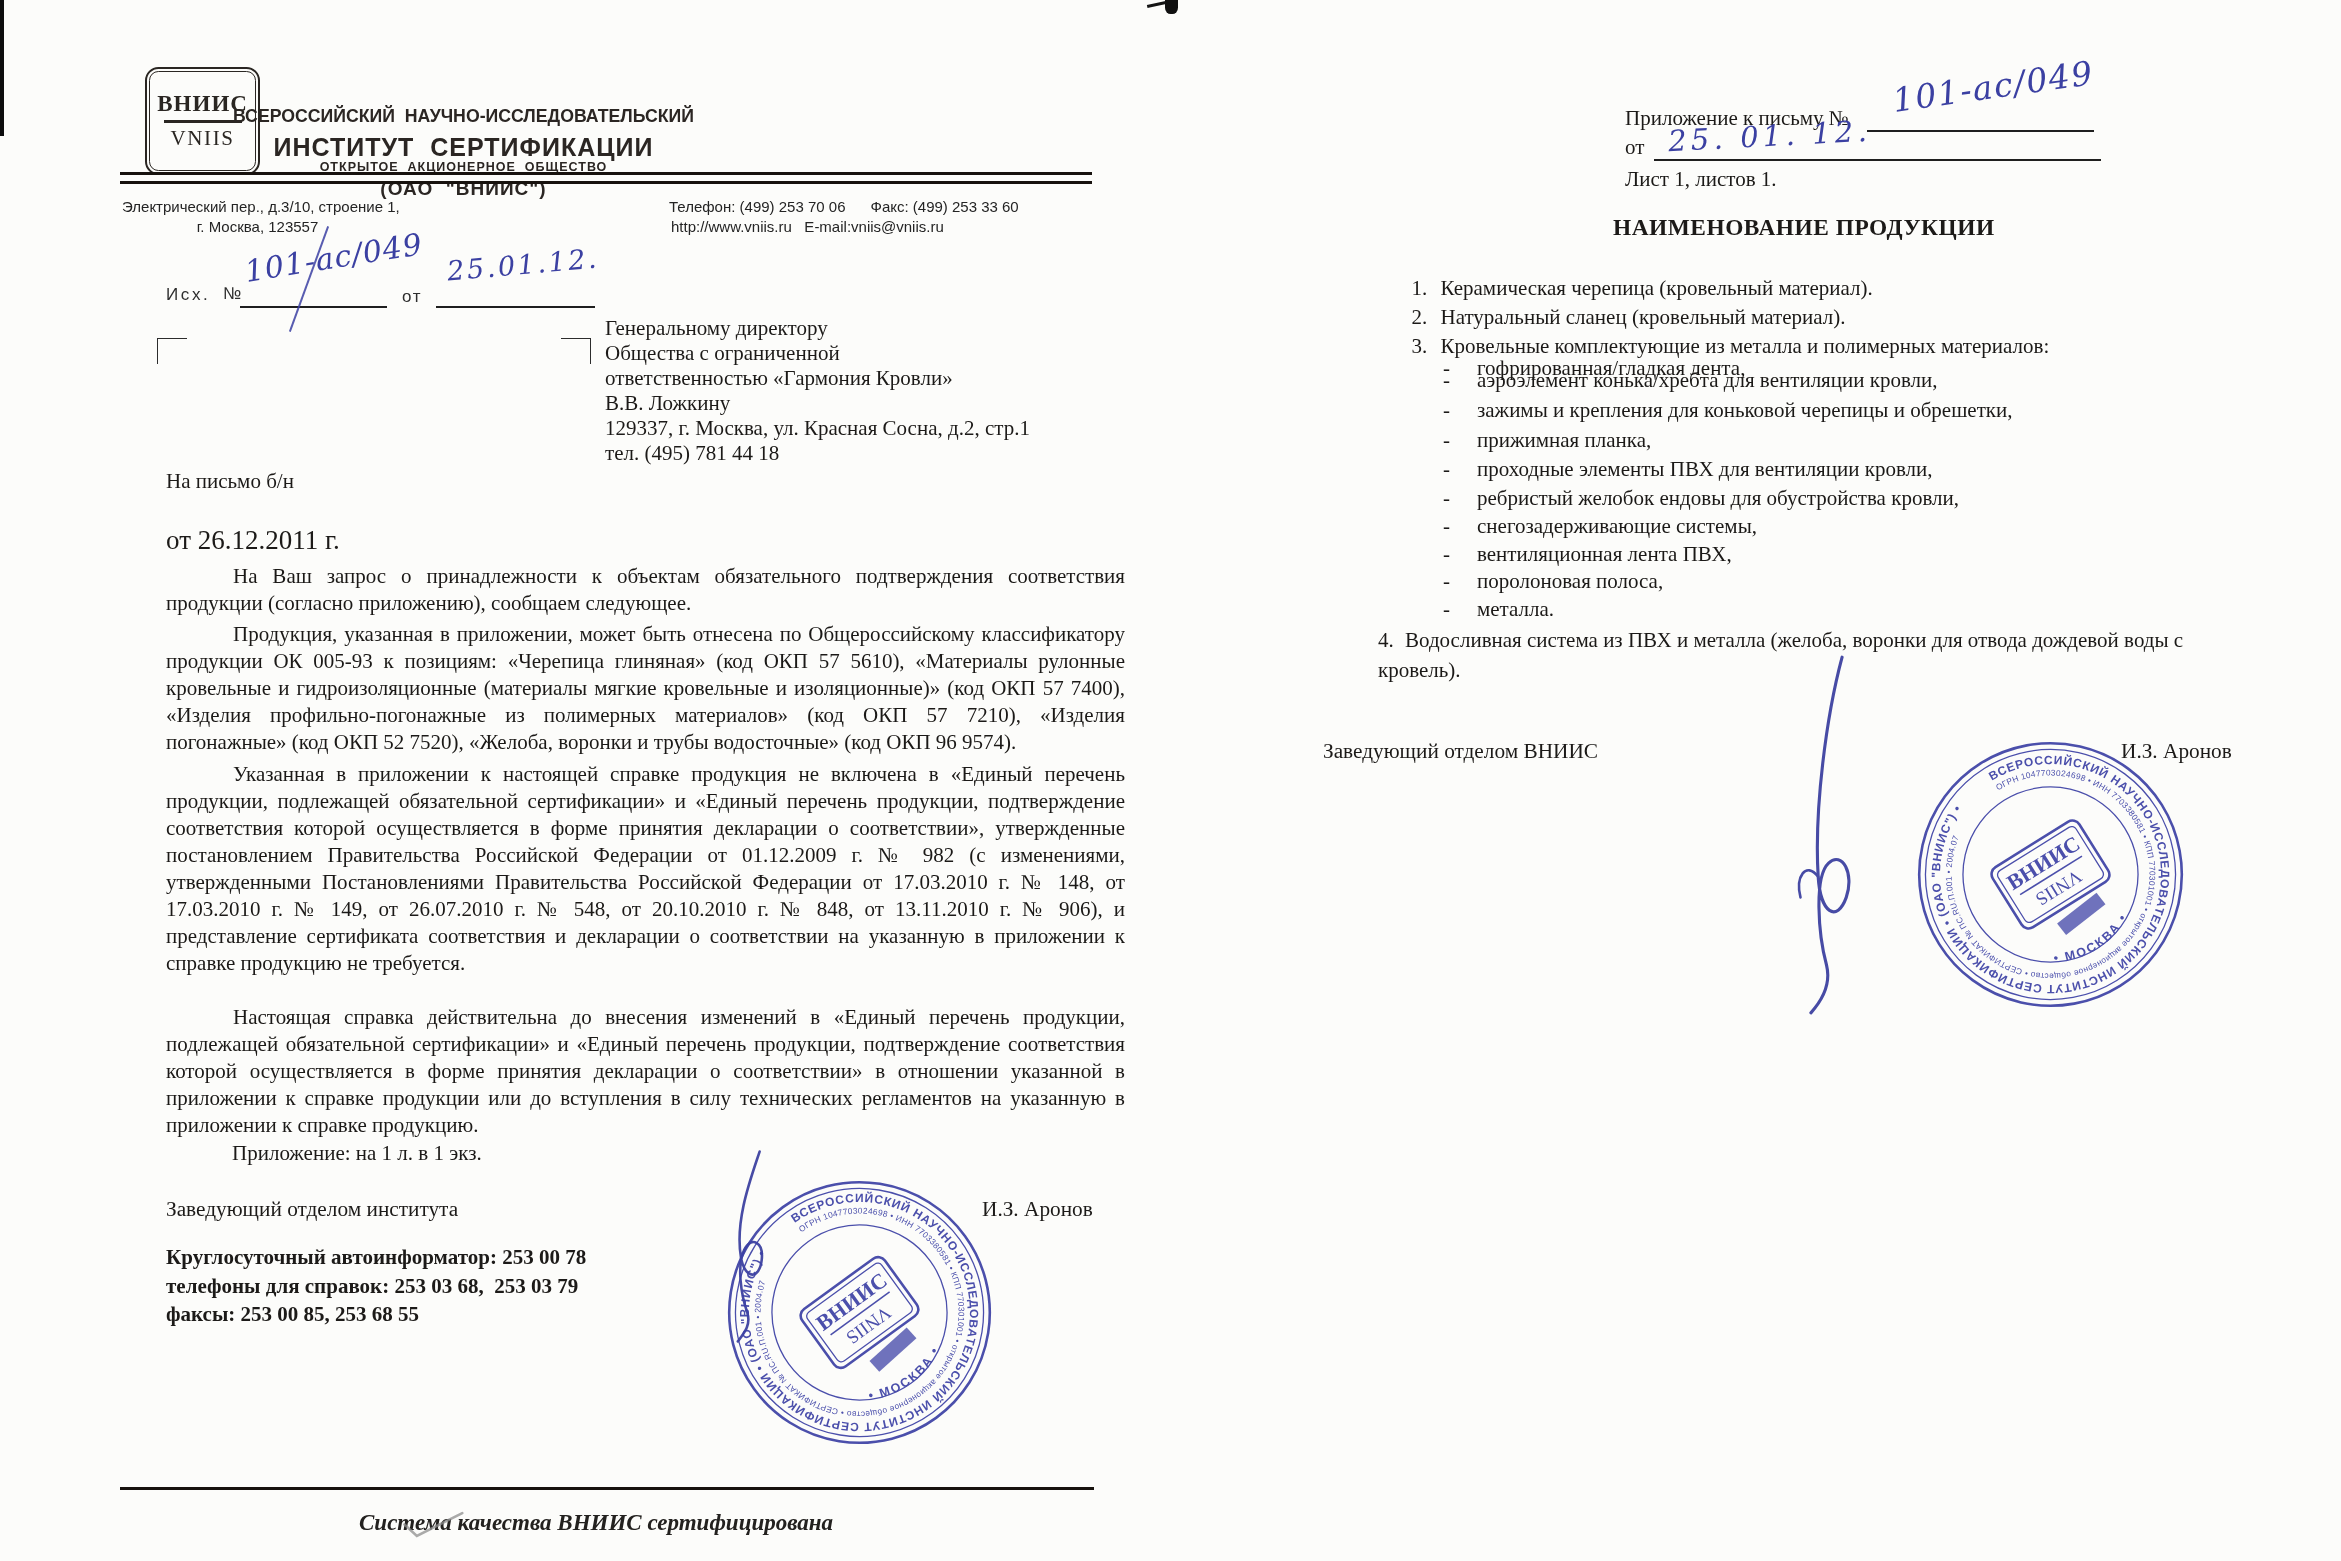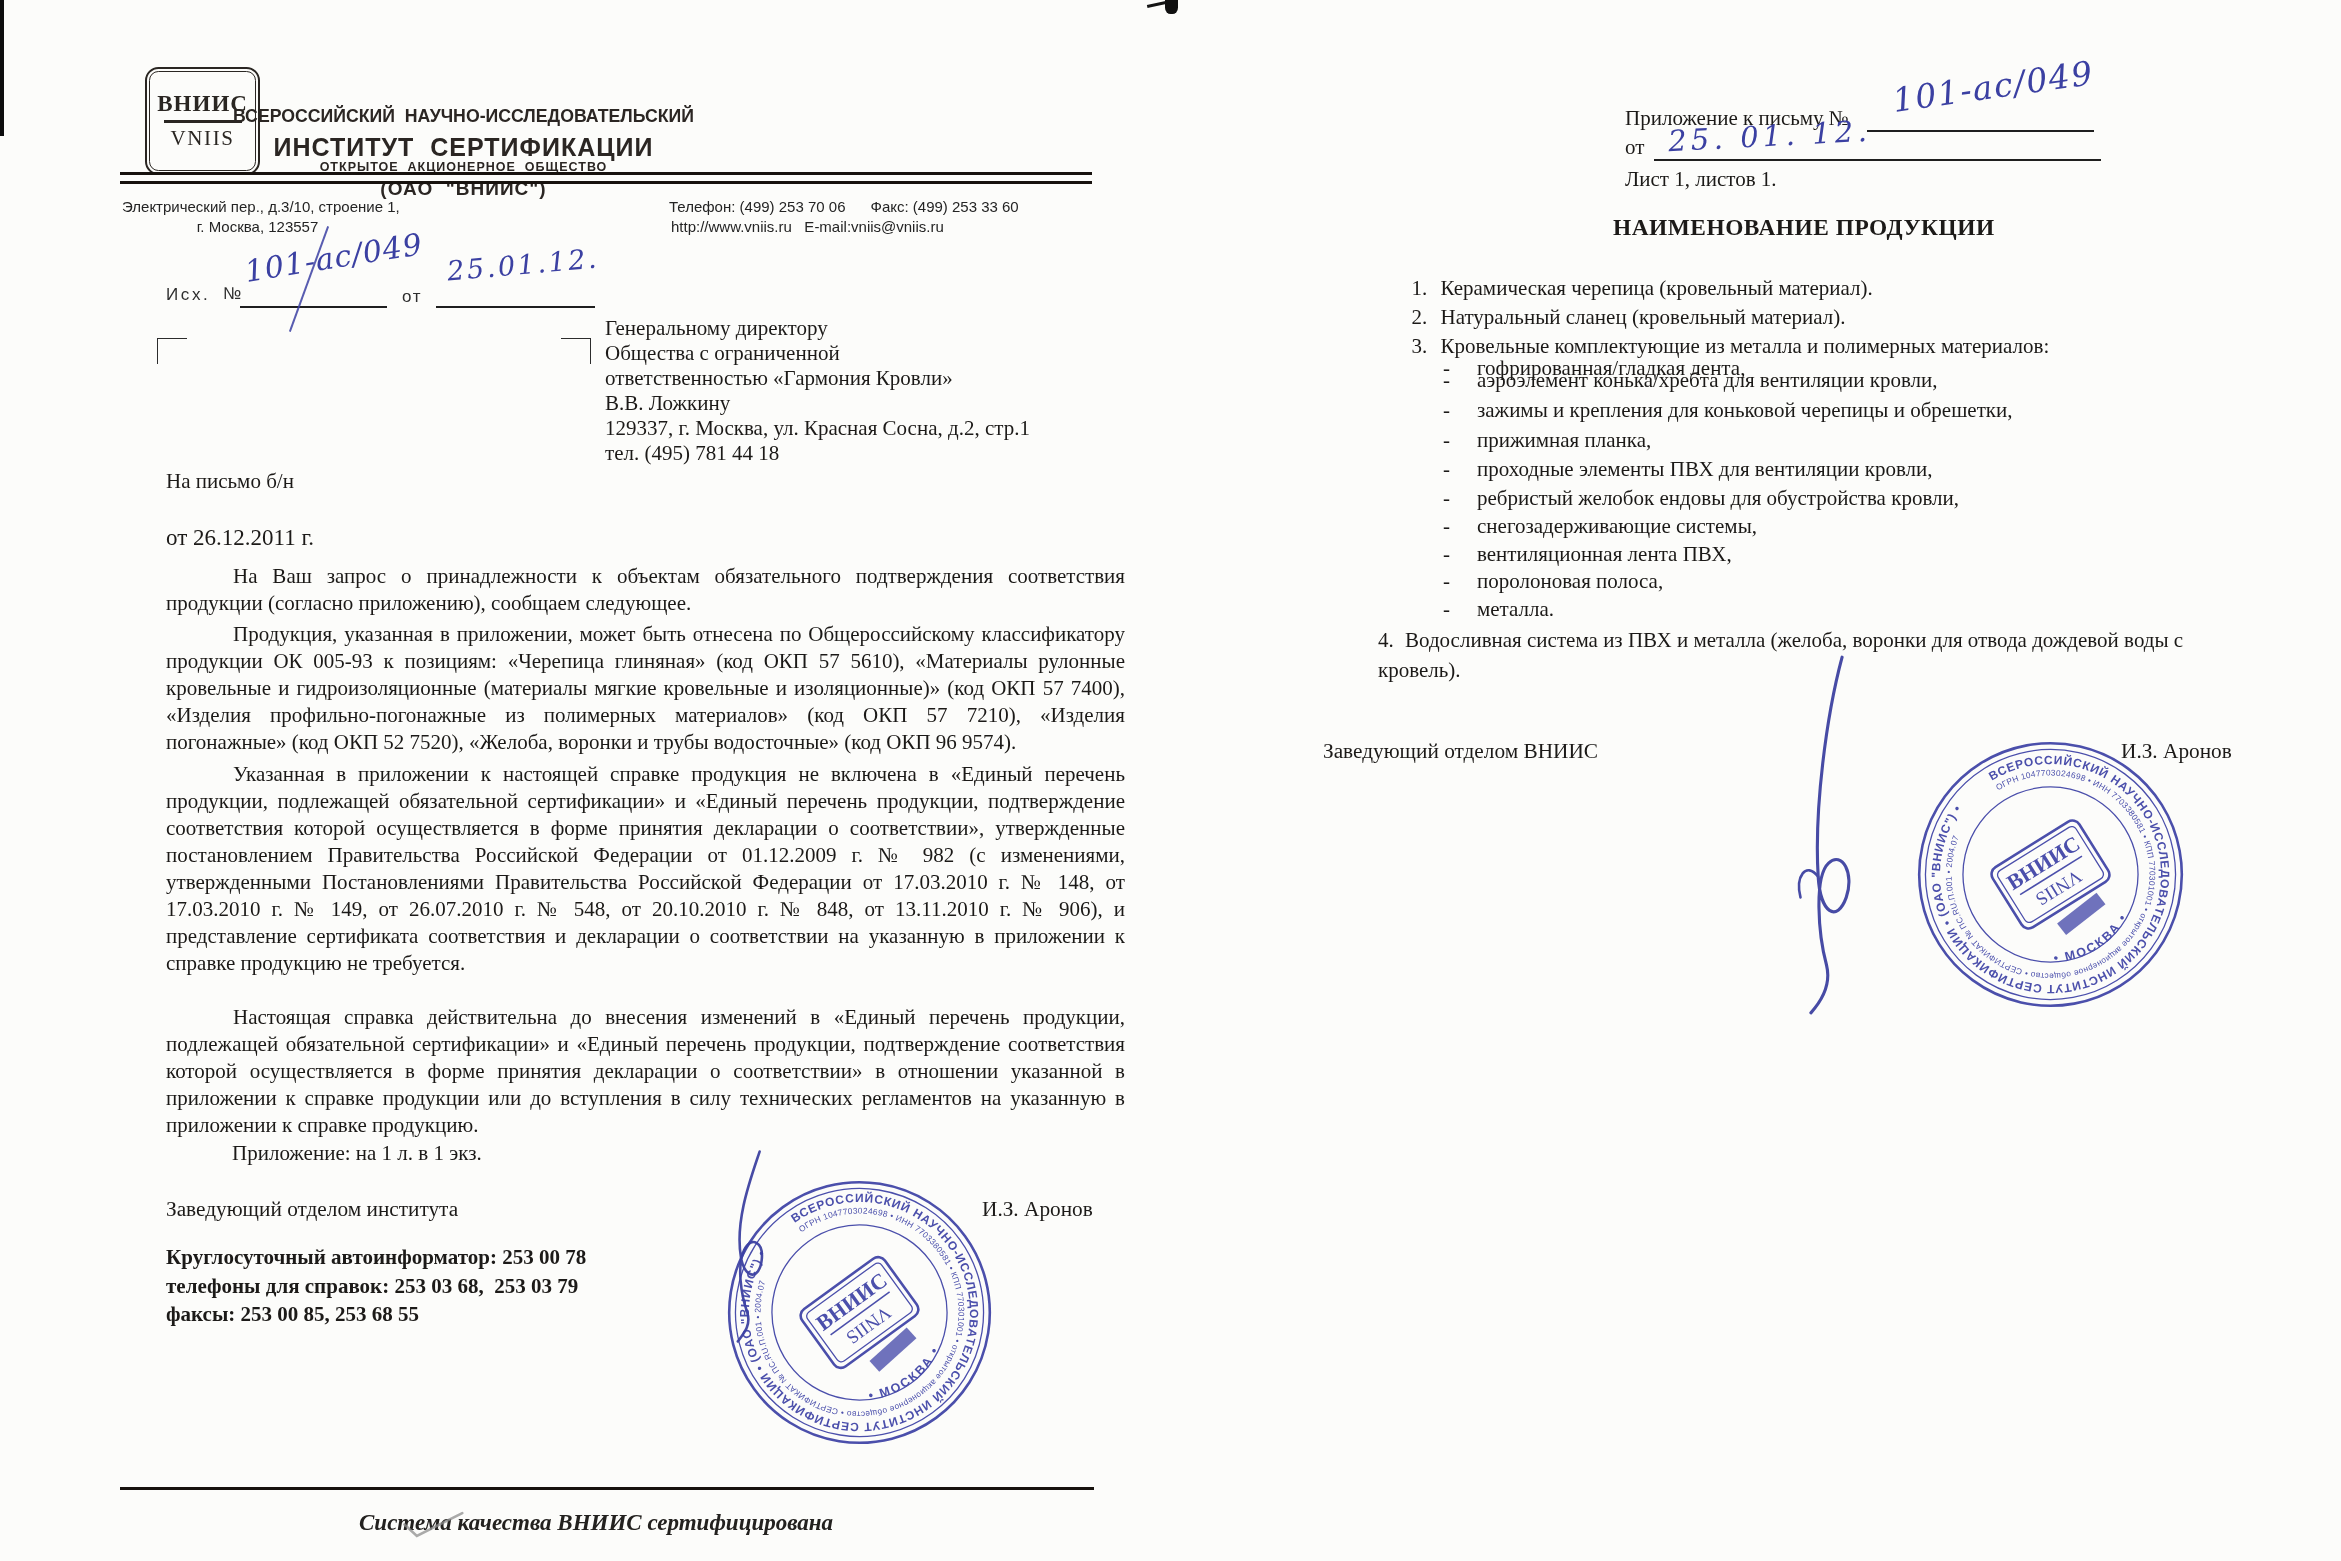--- a/index.html
+++ b/index.html
@@ -68,21 +68,21 @@
     <div class="corner-r" style="left:561px;top:338px;"></div>
 
     <div class="t" style="left:605px;top:316px;font-size:21px;">Генеральному директору</div>
     <div class="t" style="left:605px;top:341px;font-size:21px;">Общества с ограниченной</div>
     <div class="t" style="left:605px;top:366px;font-size:21px;">ответственностью «Гармония Кровли»</div>
     <div class="t" style="left:605px;top:391px;font-size:21px;">В.В. Ложкину</div>
     <div class="t" style="left:605px;top:416px;font-size:21px;">129337, г. Москва, ул. Красная Сосна, д.2, стр.1</div>
     <div class="t" style="left:605px;top:441px;font-size:21px;">тел. (495) 781 44 18</div>
 
     <div class="t" style="left:166px;top:469px;font-size:21px;">На письмо б/н</div>
-    <div class="t" style="left:166px;top:525px;font-size:23px;">от 26.12.2011 г.</div>
+    <div class="t" style="left:166px;top:525px;font-size:27px;">от 26.12.2011 г.</div>
 
     <div class="para" style="top:563px;">На Ваш запрос о принадлежности к объектам обязательного подтверждения соответствия продукции (согласно приложению), сообщаем следующее.</div>
     <div class="para" style="top:621px;">Продукция, указанная в приложении, может быть отнесена по Общероссийскому классификатору продукции ОК 005-93 к позициям: «Черепица глиняная» (код ОКП 57 5610), «Материалы рулонные кровельные и гидроизоляционные (материалы мягкие кровельные и изоляционные)» (код ОКП 57 7400), «Изделия профильно-погонажные из полимерных материалов» (код ОКП 57 7210), «Изделия погонажные» (код ОКП 52 7520), «Желоба, воронки и трубы водосточные» (код ОКП 96 9574).</div>
     <div class="para" style="top:761px;">Указанная в приложении к настоящей справке продукция не включена в «Единый перечень продукции, подлежащей обязательной сертификации» и «Единый перечень продукции, подтверждение соответствия которой осуществляется в форме принятия декларации о соответствии», утвержденные постановлением Правительства Российской Федерации от 01.12.2009 г. № 982 (с изменениями, утвержденными Постановлениями Правительства Российской Федерации от 17.03.2010 г. № 148, от 17.03.2010 г. № 149, от 26.07.2010 г. № 548, от 20.10.2010 г. № 848, от 13.11.2010 г. № 906), и представление сертификата соответствия и декларации о соответствии на указанную в приложении к справке продукцию не требуется.</div>
     <div class="para" style="top:1004px;">Настоящая справка действительна до внесения изменений в «Единый перечень продукции, подлежащей обязательной сертификации» и «Единый перечень продукции, подтверждение соответствия которой осуществляется в форме принятия декларации о соответствии» в отношении указанной в приложении к справке продукции или до вступления в силу технических регламентов на указанную в приложении к справке продукцию.</div>
 
     <div class="t" style="left:232px;top:1141px;font-size:21px;">Приложение: на 1 л. в 1 экз.</div>
 
     <div class="t" style="left:166px;top:1197px;font-size:21.3px;">Заведующий отделом института</div>
     <div class="t" style="left:982px;top:1197px;font-size:21.3px;">И.З. Аронов</div>

